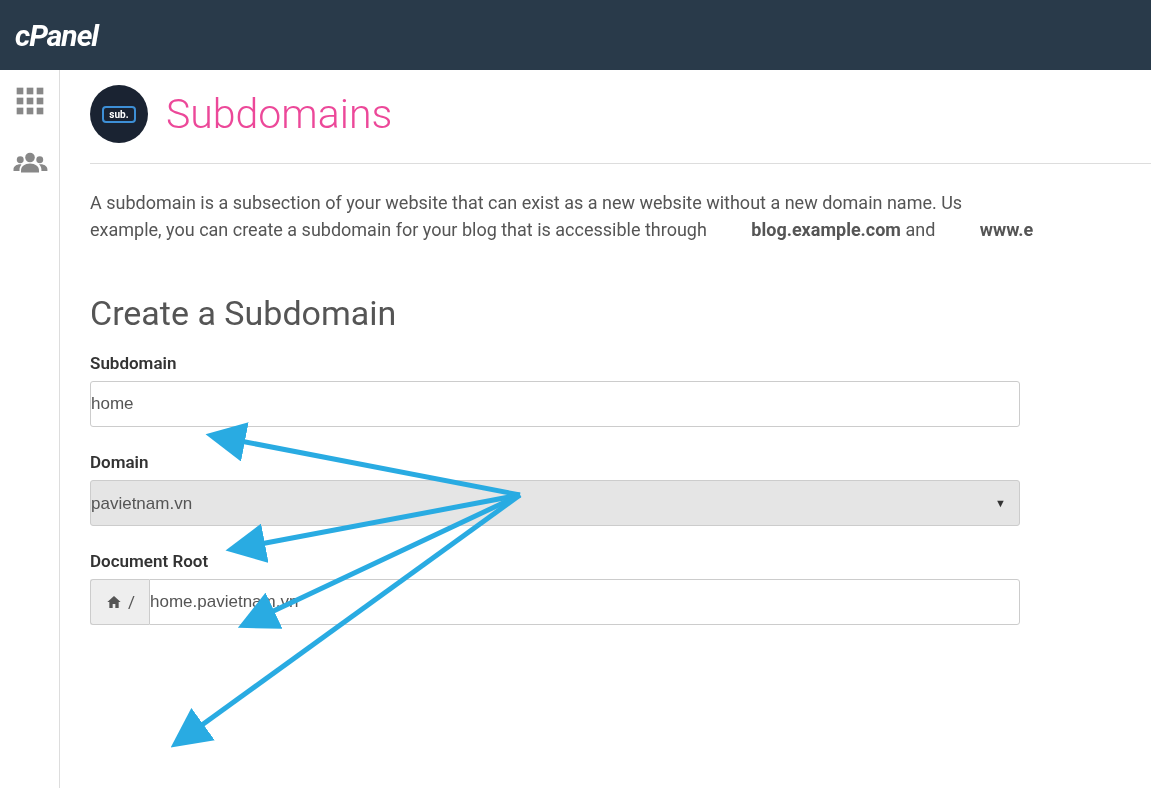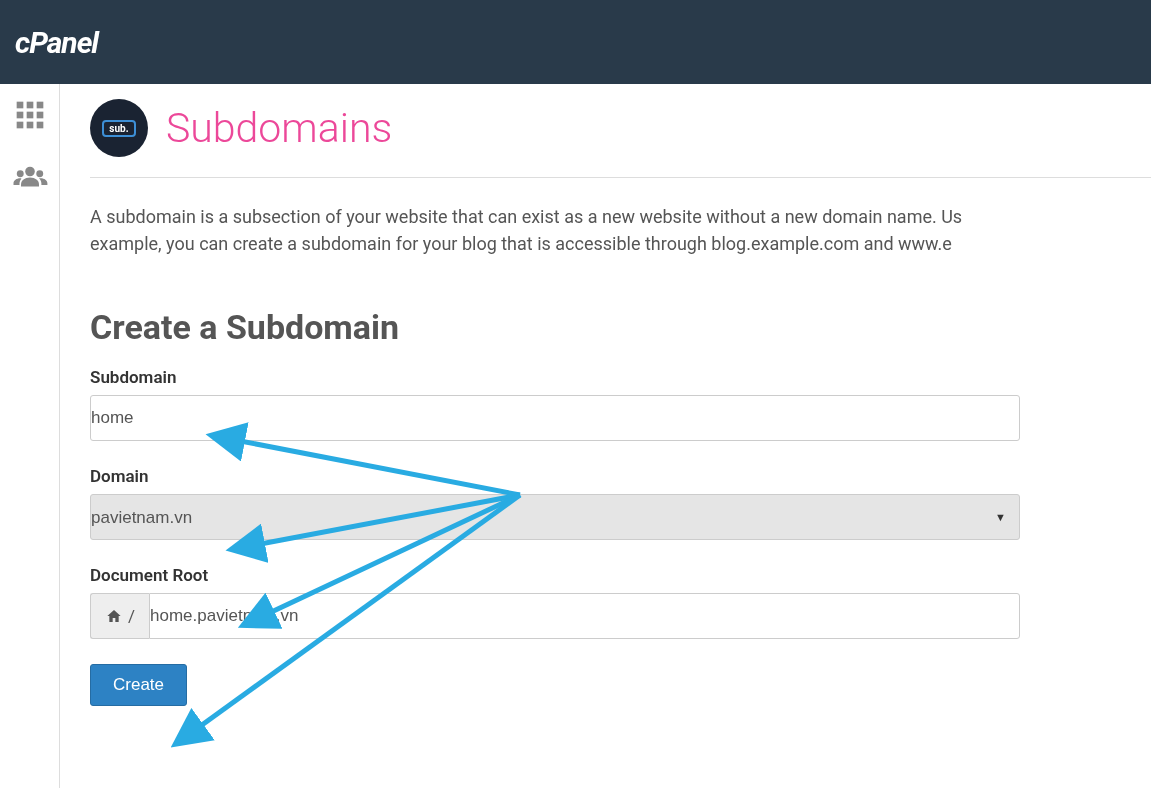--- a/index.html
+++ b/index.html
@@ -1,20 +1,20 @@
 <!DOCTYPE html>
 <html><head>
   <meta charset="utf-8">
   <style>
     * { margin: 0; padding: 0; box-sizing: border-box; }
     body { font-family: -apple-system, BlinkMacSystemFont, "Segoe UI", Roboto, "Helvetica Neue", Arial, sans-serif; background: #f8f8f8; color: #333; }
     
     .header {
       background: #293a4a;
-      height: 84px;
+      height: 70px;
       display: flex;
       align-items: center;
       padding: 0 15px;
     }
     .logo {
       color: #fff;
       font-size: 30px;
       font-weight: bold;
       font-style: italic;
       letter-spacing: -1px;
@@ -66,25 +66,25 @@
     hr.divider { border: none; border-top: 1px solid #ddd; margin-bottom: 25px; }
     
     .description {
       font-size: 18px;
       color: #555;
       line-height: 1.5;
       margin-bottom: 50px;
       white-space: nowrap;
       overflow: hidden;
     }
-    .description .bold { font-weight: normal; }
+    .description .bold { font-weight: bold; margin-left: 40px; }
     
     .section-title {
       font-size: 34px;
-      font-weight: 700;
+      font-weight: 400;
       color: #555;
       margin-bottom: 20px;
     }
     
     .form-group { margin-bottom: 25px; max-width: 930px; }
     .form-label {
       display: block;
       font-size: 17px;
       font-weight: 600;
       color: #333;
@@ -218,21 +218,20 @@
         <span class="input-addon">
           <svg width="18" height="16" viewBox="0 0 24 24" fill="#555">
             <path d="M12 3l10 9h-3v9h-5v-6h-4v6H5v-9H2l10-9z"></path>
           </svg>
           <span>/</span>
         </span>
         <input class="form-input" type="text" value="home.pavietnam.vn" style="">
       </div>
     </div>
     
-    <button class="btn-create">Create</button>
   </div>
 </div>
 
 <svg class="annotation-overlay" viewBox="0 0 1091 718">
   <defs>
     <marker id="arrowhead" markerWidth="8" markerHeight="8" refX="2" refY="4" orient="auto">
       <polygon points="0 0, 8 4, 0 8" fill="#29abe2"></polygon>
     </marker>
   </defs>
   <g stroke="#29abe2" stroke-width="5" fill="none" marker-end="url(#arrowhead)">

